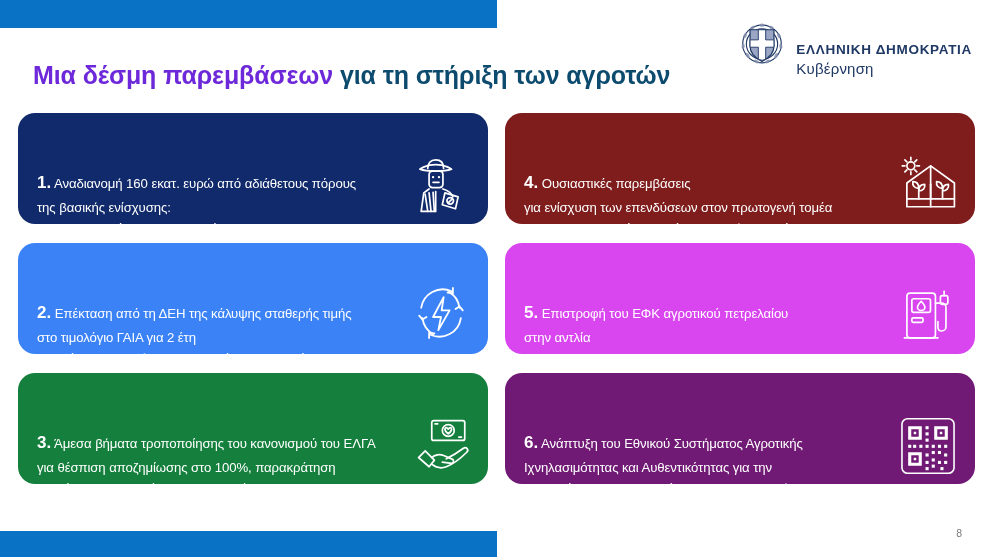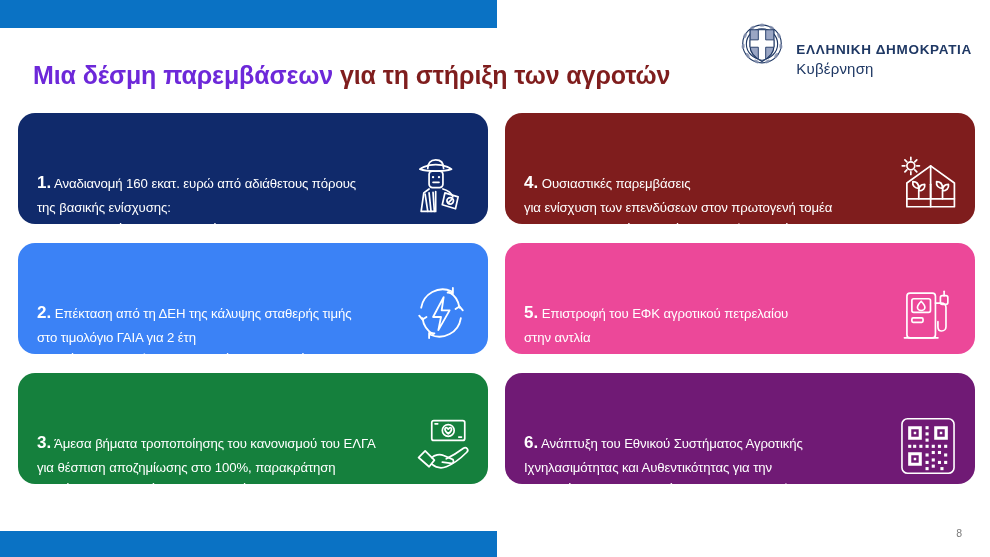--- a/index.html
+++ b/index.html
@@ -79,21 +79,21 @@
   .title {
     position: absolute;
     left: 33px;
     top: 44px;
     font-size: 25px;
     font-weight: bold;
     letter-spacing: -0.1px;
     white-space: nowrap;
   }
   .title .t-dark { color: #6d28d9; }
-  .title .t-blue { color: #7f1d1d; }
+  .title .t-blue { color: #0c4a6e; }
 
   
   .grid {
     position: absolute;
     left: 18px;
     top: 113px;
     width: 957px;
     height: 382px;
     display: grid;
     grid-template-columns: 470px 470px;
@@ -129,21 +129,21 @@
     height: 66px;
     pointer-events: none;
   }
   .card-icon svg { display: block; width: 100%; height: 100%; }
 
   
   .c1 { background: #102A6B; }
   .c2 { background: #3b82f6; }
   .c3 { background: #15803d; }
   .c4 { background: #7f1d1d; }
-  .c5 { background: #ec4899; }
+  .c5 { background: #d946ef; }
   .c6 { background: #701a75; }
 
   
   .c5 .card-icon { right: 16px; bottom: 6px; width: 62px; height: 70px; }
   .c6 .card-icon { right: 16px; bottom: 6px; width: 62px; height: 64px; }
   .c1 .card-icon { right: 18px; bottom: 6px; }
 
   
   .page-number {
     position: absolute;

